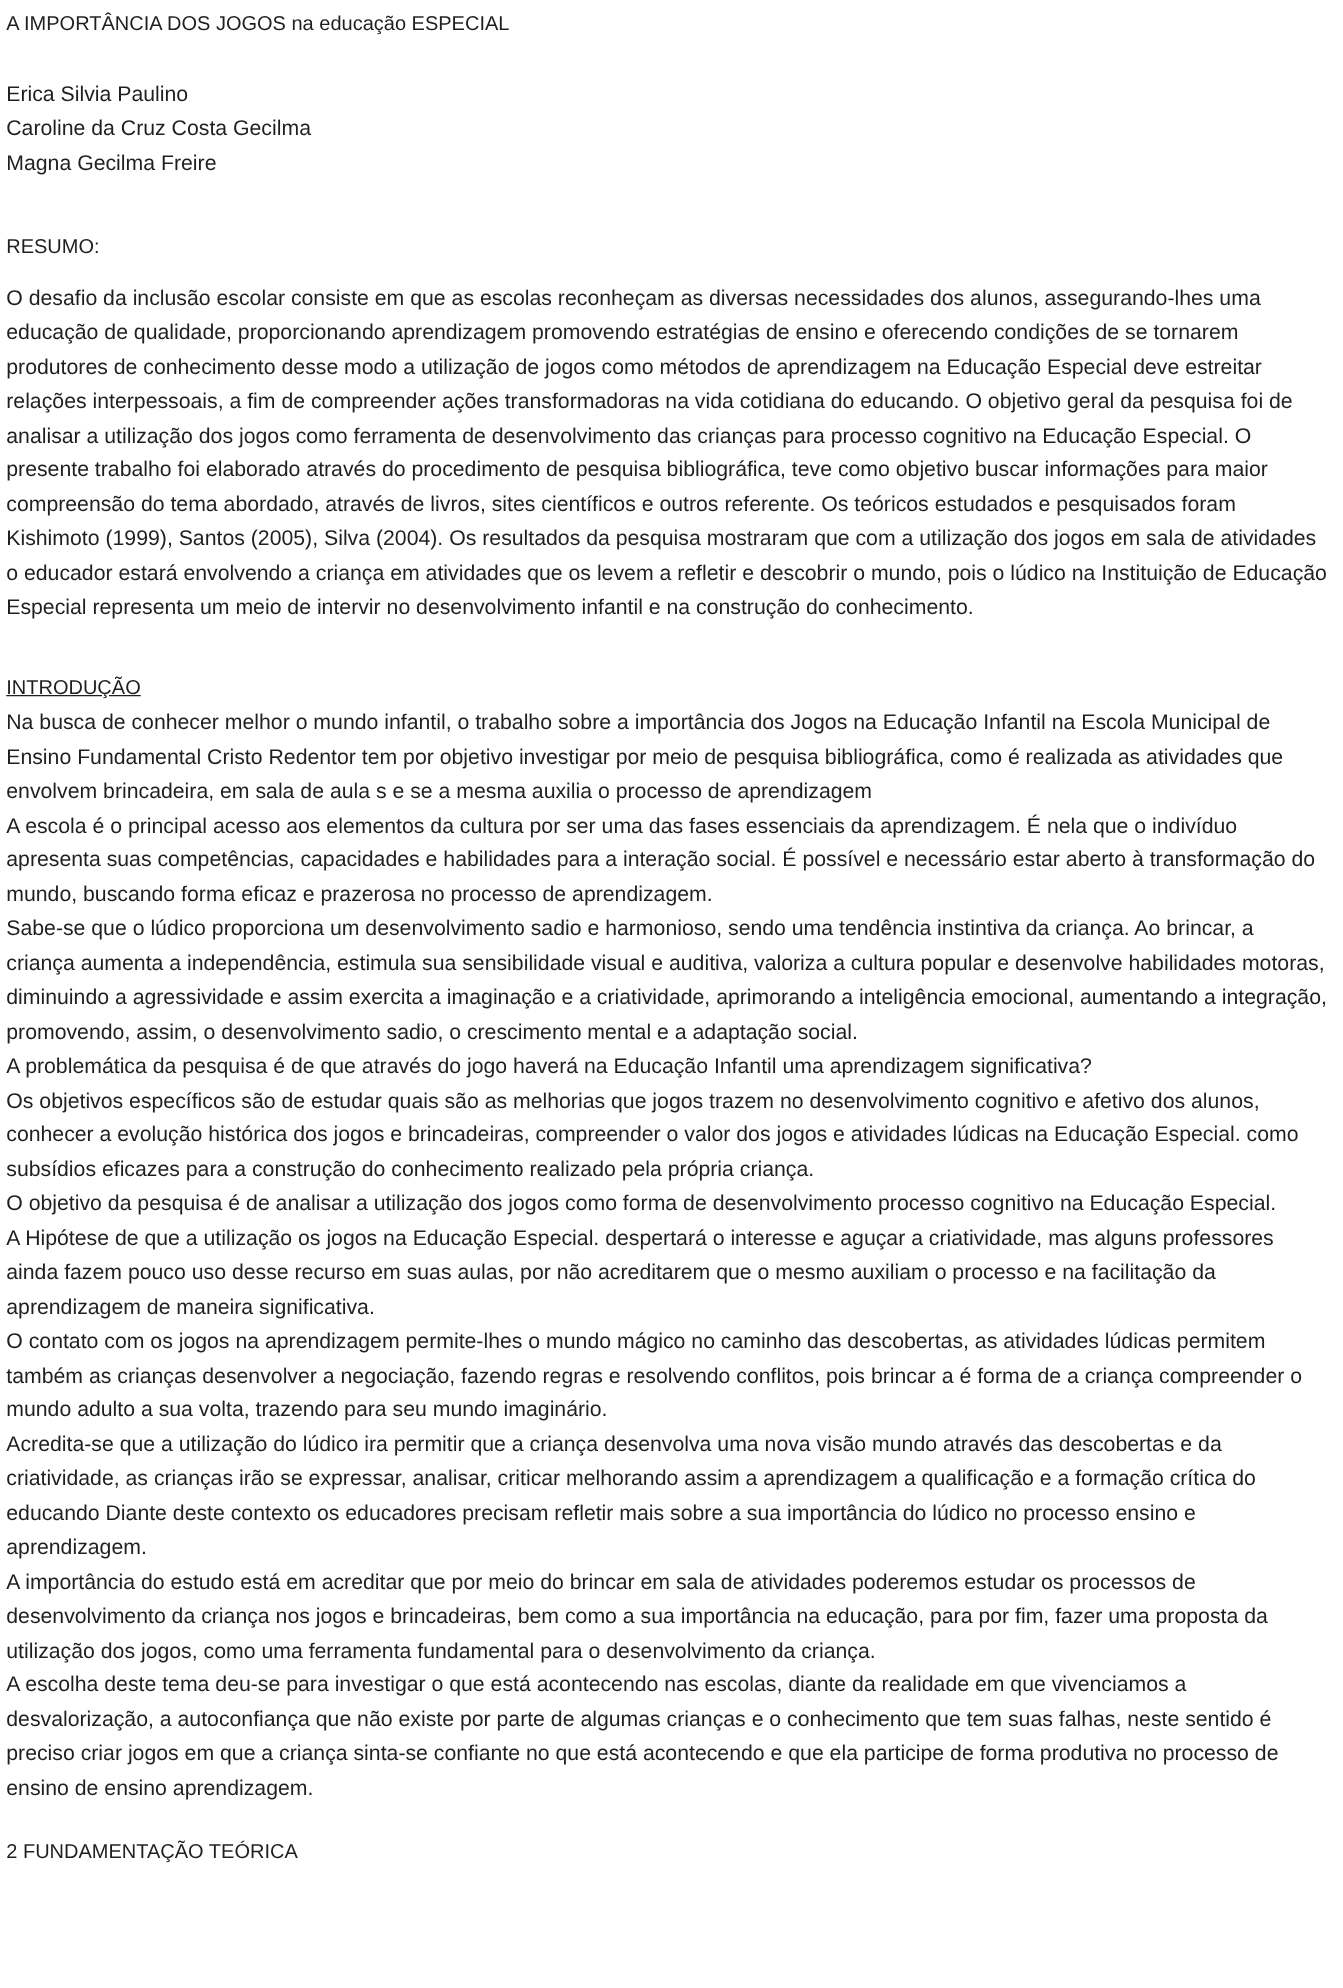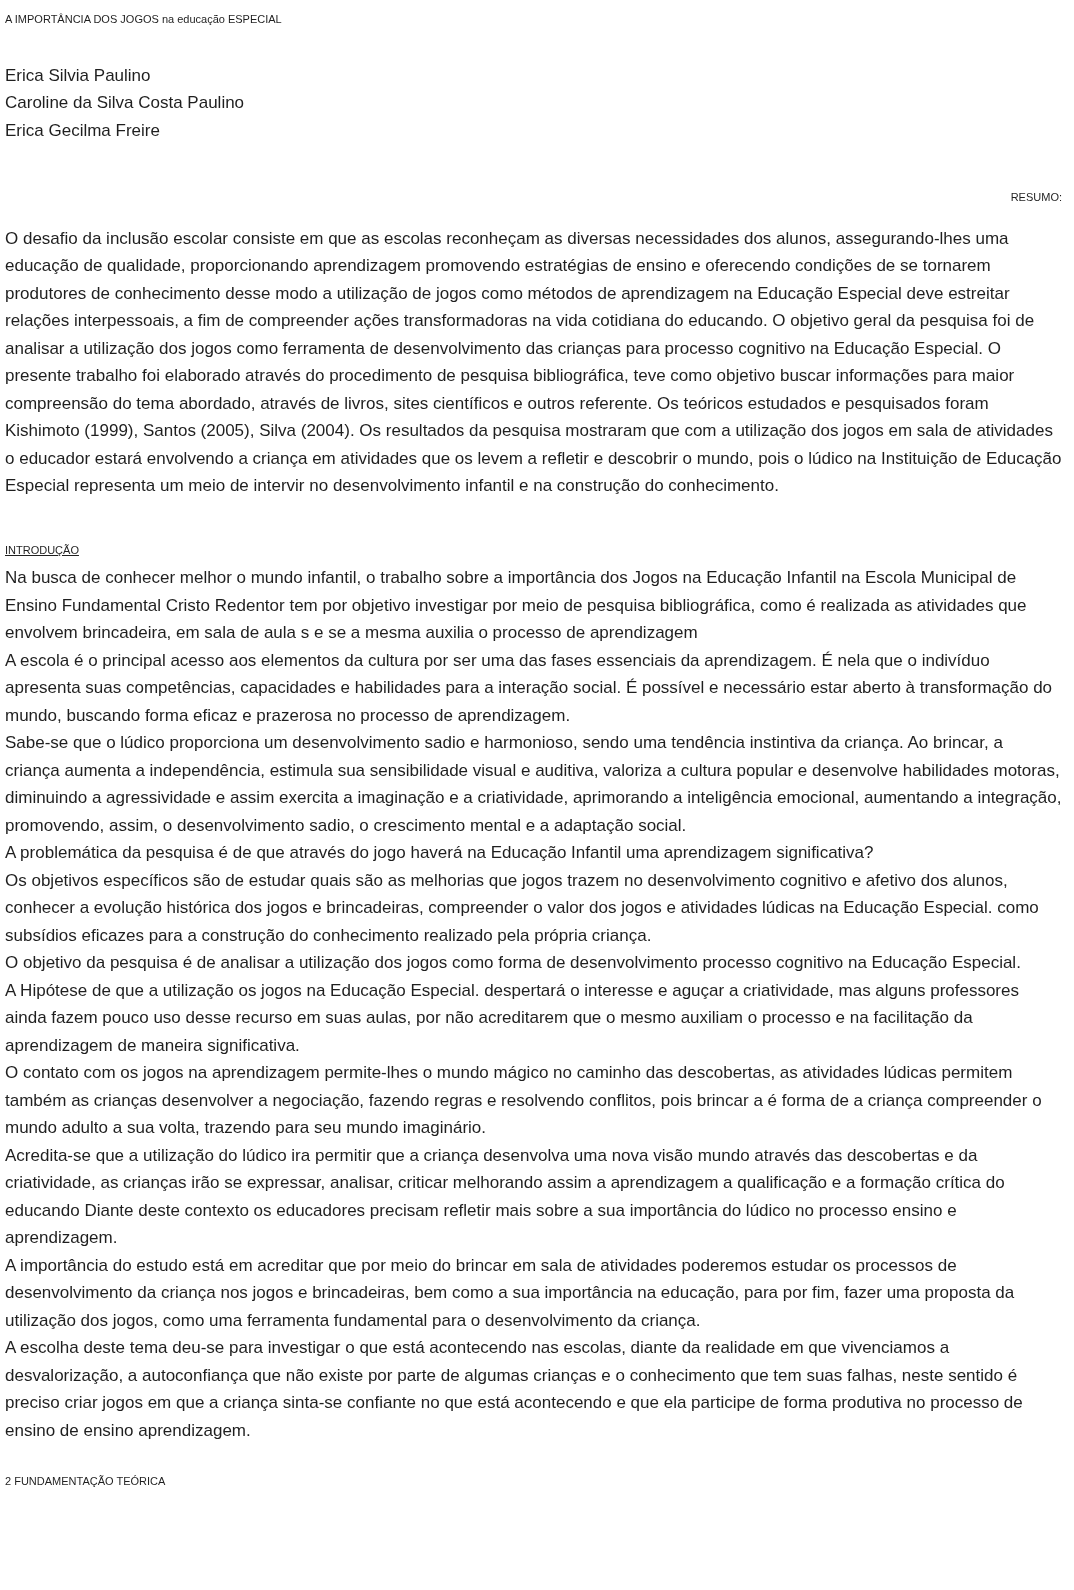--- a/index.html
+++ b/index.html
@@ -7,41 +7,41 @@
   html, body { background: #ffffff; }
   body {
     width: 1074px;
     min-height: 1590px;
     font-family: "Liberation Sans", sans-serif;
     font-size: 17px;
     line-height: 27.5px;
     color: #1f1f1f;
     padding: 6px 12px 10px 5px;
   }
-  h1, h2 { font-size: 11px; font-weight: 400; line-height: 27.5px; }
+  h1, h2 { font-size: 16px; font-weight: 400; line-height: 27.5px; }
   .doc-title { margin-bottom: 28px; }
   .authors p { margin: 0; }
-  .resumo-heading { margin-top: 40px; margin-bottom: 13px; text-align: right; }
+  .resumo-heading { margin-top: 40px; margin-bottom: 13px; }
   .resumo-text { margin: 0; }
   .keywords-line { margin-top: 1px; }
   .introducao-heading { margin-top: 37px; text-decoration: underline; }
   .intro-body p { margin: 0; }
   .section2-heading { margin-top: 24px; }
 </style>
 </head>
 <body>
 
 <main>
 
   <h1 class="doc-title">A IMPORTÂNCIA DOS JOGOS na educação ESPECIAL</h1>
 
   <div class="authors">
     <p>Erica Silvia Paulino</p>
-    <p>Caroline da Silva Costa Paulino</p>
-    <p>Erica Gecilma Freire</p>
+    <p>Caroline da Cruz Costa Gecilma</p>
+    <p>Magna Gecilma Freire</p>
   </div>
 
   <h2 class="resumo-heading">RESUMO:</h2>
 
   <p class="resumo-text">O desafio da inclusão escolar consiste em que as escolas reconheçam as diversas necessidades dos alunos, assegurando-lhes uma educação de qualidade, proporcionando aprendizagem promovendo estratégias de ensino e oferecendo condições de se tornarem produtores de conhecimento desse modo a utilização de jogos como métodos de aprendizagem na Educação Especial deve estreitar relações interpessoais, a fim de compreender ações transformadoras na vida cotidiana do educando. O objetivo geral da pesquisa foi de analisar a utilização dos jogos como ferramenta de desenvolvimento das crianças para processo cognitivo na Educação Especial. O presente trabalho foi elaborado através do procedimento de pesquisa bibliográfica, teve como objetivo buscar informações para maior compreensão do tema abordado, através de livros, sites científicos e outros referente. Os teóricos estudados e pesquisados foram Kishimoto (1999), Santos (2005), Silva (2004). Os resultados da pesquisa mostraram que com a utilização dos jogos em sala de atividades o educador estará envolvendo a criança em atividades que os levem a refletir e descobrir o mundo, pois o lúdico na Instituição de Educação Especial representa um meio de intervir no desenvolvimento infantil e na construção do conhecimento.</p>
 
 
   <h2 class="introducao-heading">INTRODUÇÃO</h2>
 
   <div class="intro-body">

